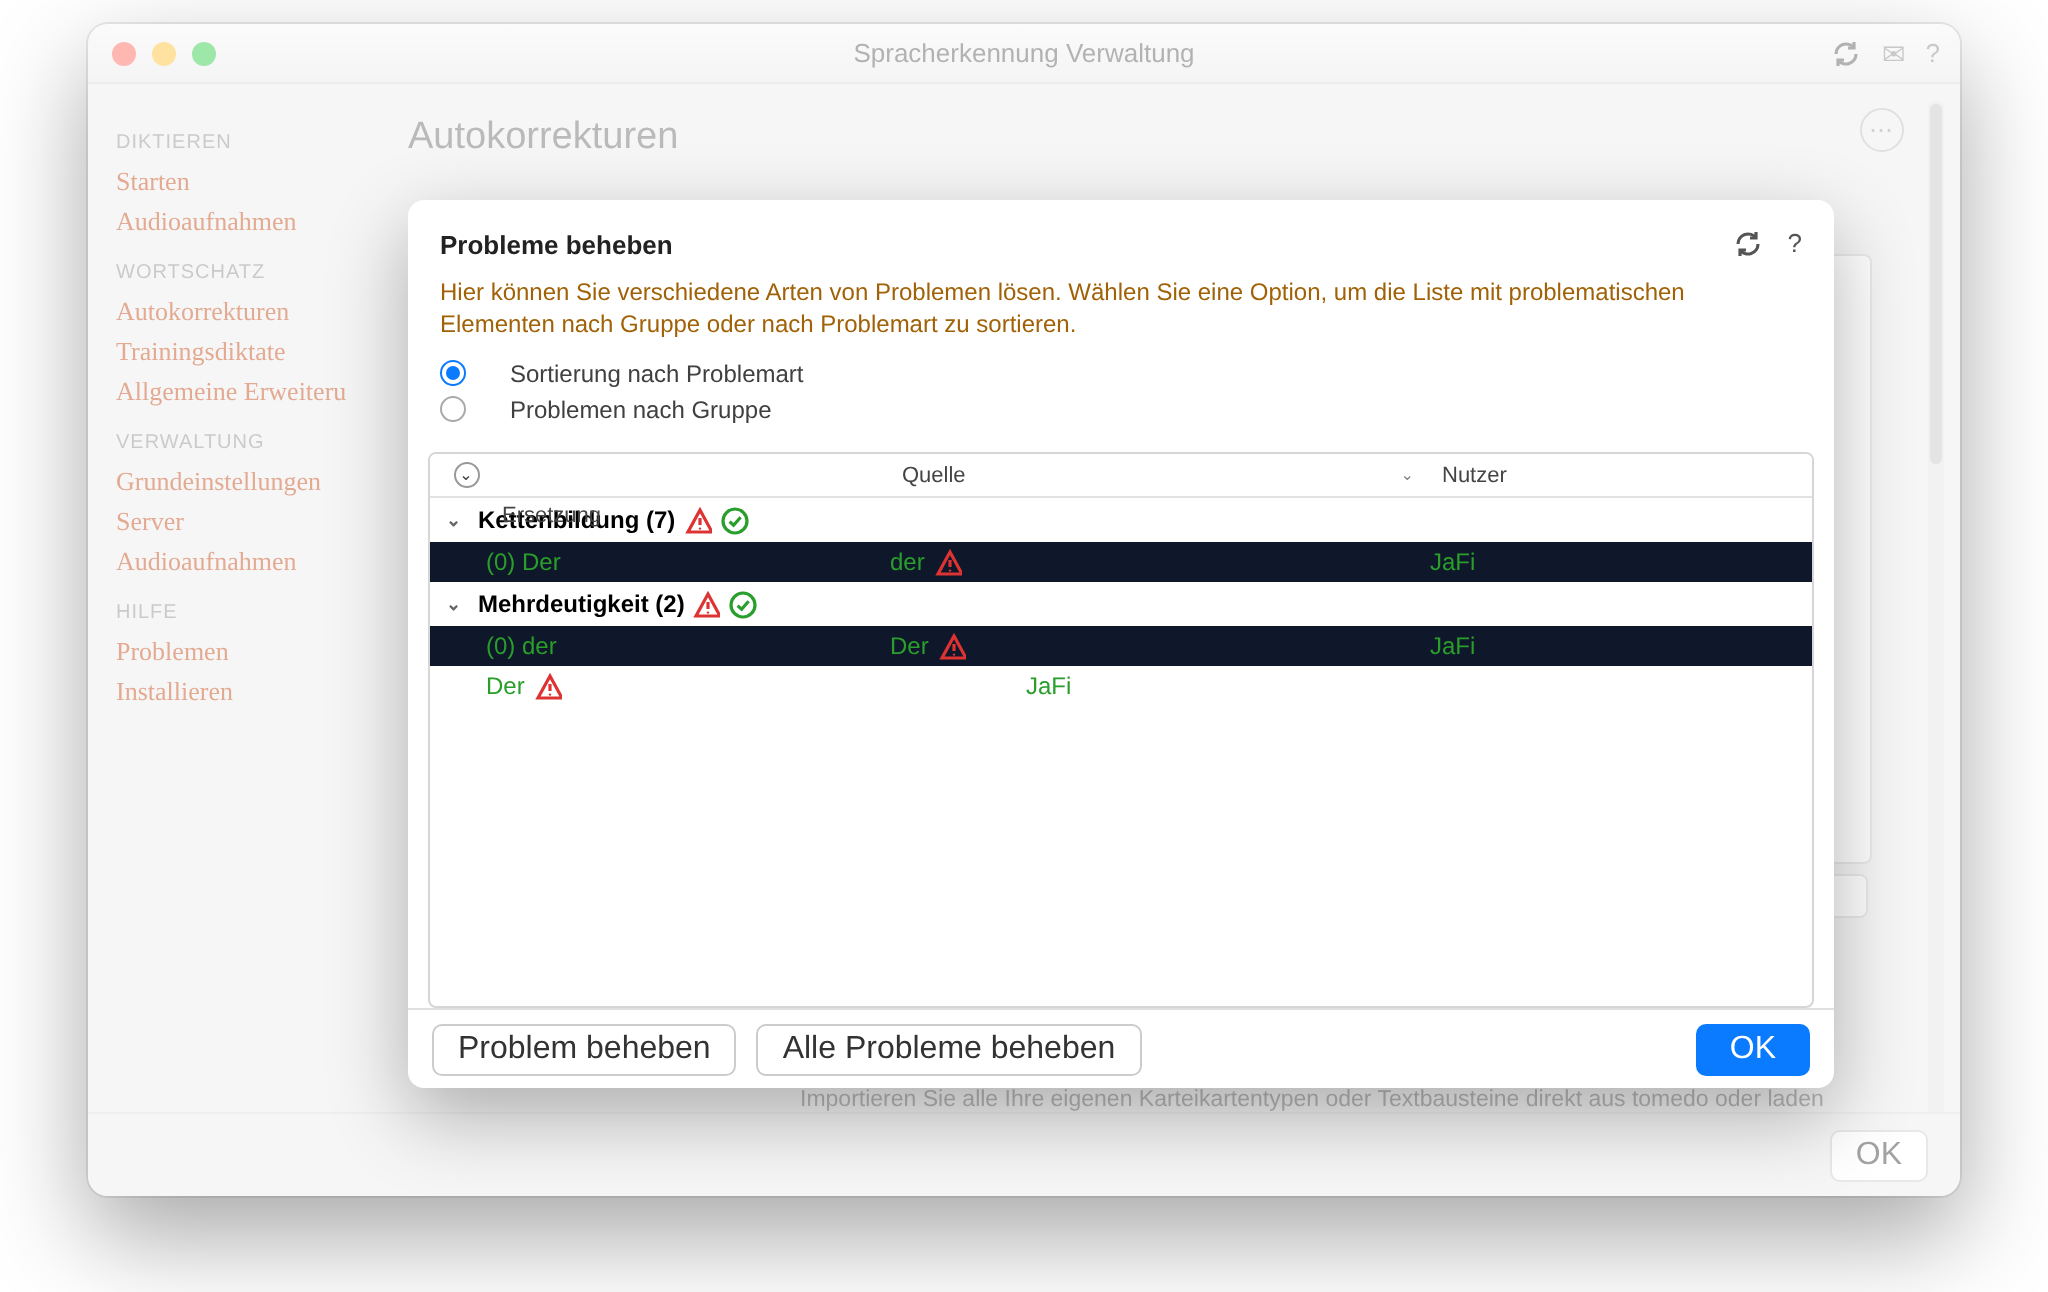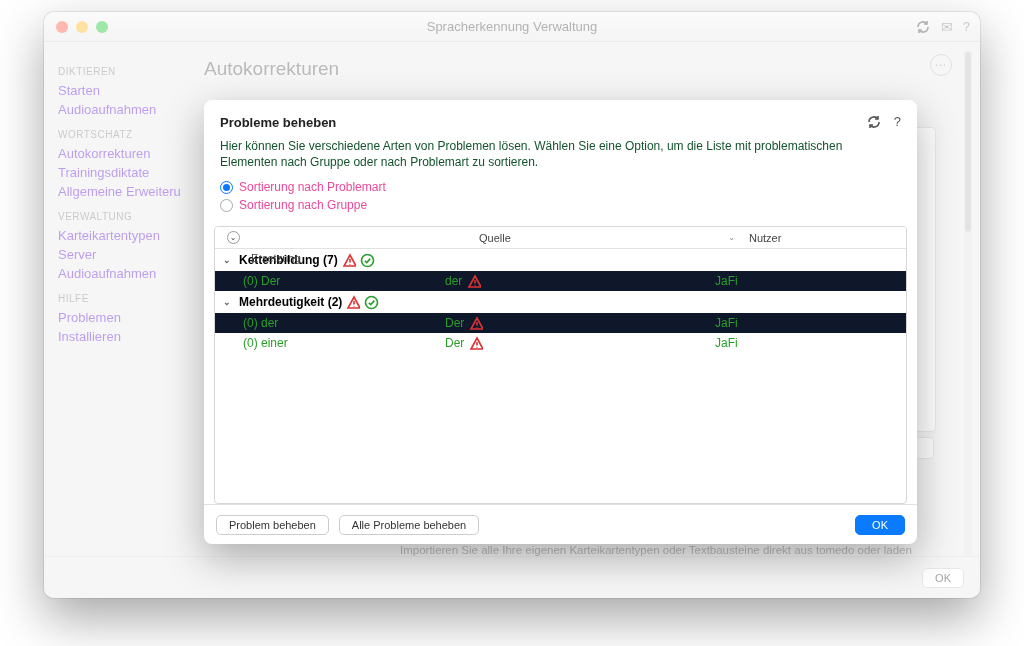--- a/index.html
+++ b/index.html
@@ -19,61 +19,61 @@
   }
   .traffic { display:flex; gap:8px; margin-left:12px; }
   .tl { width:12px; height:12px; border-radius:50%; }
   .tl.r{background:#ff5f56;} .tl.y{background:#ffbd2e;} .tl.g{background:#27c93f;}
   .title { position:absolute; left:0; right:0; text-align:center; font-size:13px; color:#555; }
   .title-icons { position:absolute; right:10px; display:flex; gap:10px; color:#888; }
 
   .app-body { display:flex; height:calc(100% - 30px); }
   .sidebar { width:150px; padding:14px 0 0 14px; font-size:13px; color:#333; }
   .side-hdr { font-size:10px; letter-spacing:.5px; color:#8a8a8a; margin:10px 0 4px; text-transform:uppercase; }
-  .side-item { padding:2px 0; color:#6d28d9; cursor:default; }
+  .side-item { padding:2px 0; color:#c2410c; cursor:default;font-family:Liberation Serif, serif; }
 
   .main { flex:1; padding:16px 22px 0 10px; position:relative; }
   .page-title { font-size:19px; color:#666; font-weight:400; margin-bottom:10px;}
   .main-dots { position:absolute; right:28px; top:12px; width:22px; height:22px; border:1.5px solid #bbb; border-radius:50%; display:flex; align-items:center; justify-content:center; letter-spacing:1px; color:#999; font-size:12px;}
   .main-scroll { position:absolute; right:8px; top:8px; bottom:40px; width:8px; background:#e3e3e3; border-radius:4px;}
   .main-scroll .thumb{ position:absolute; left:1px; right:1px; top:2px; height:180px; background:#c3c3c3; border-radius:3px;}
 
   .footer { position:absolute; left:0; right:0; bottom:0; height:42px; border-top:1px solid #dcdcdc; display:flex; align-items:center; justify-content:flex-end; padding:0 16px; gap:10px; background:#ececec;}
-  .btn { background:#fff; border:1px solid #ccc; border-radius:5px; padding:3px 12px; font-size:11px; color:#333;}
+  .btn { background:#fff; border:1px solid #ccc; border-radius:5px; padding:3px 12px; font-size:16px; color:#333;}
   .bg-box { position:absolute; border:1px solid #d0d0d0; border-radius:4px; background:#fff; }
   .bg-box.tbl { left:200px; top:85px; right:44px; height:305px; }
   .bg-box.bt1 { right:46px; top:395px; width:110px; height:22px; font-size:11px; color:#666; padding:3px 6px;}
   .bg-hint { position:absolute; left:206px; top:500px; right:60px; font-size:11.5px; color:#666; line-height:1.4;}
 
   
   .dim { position:absolute; inset:0; background:rgba(255,255,255,.55); }
 
   
   .dialog {
     position:absolute; left:160px; top:88px; width:713px; height:444px;
     background:#fff; border-radius:8px; box-shadow:0 14px 40px rgba(0,0,0,.3);
     display:flex; flex-direction:column;
   }
   .dlg-head { padding:14px 16px 6px; }
   .dlg-top { display:flex; align-items:center; }
   .dlg-title { font-size:13px; font-weight:600; color:#222; flex:1;}
   .dlg-icons { display:flex; gap:12px; color:#555; }
-  .dlg-desc { font-size:12px; color:#14532d; margin-top:8px; line-height:1.35; }
+  .dlg-desc { font-size:12px; color:#a16207; margin-top:8px; line-height:1.35; }
   .radios { margin-top:8px; }
-  .radio { display:flex; align-items:flex-end; gap:6px; font-size:12px; color:#ec4899; padding:2px 0; }
+  .radio { display:flex; align-items:flex-start; gap:22px; font-size:12px; color:#404040; padding:2px 0; }
   .rdot { width:13px; height:13px; border-radius:50%; border:1px solid #aaa; display:inline-flex; align-items:center; justify-content:center;}
   .rdot.on{ border-color:#0a7aff;}
   .rdot.on::after{ content:""; width:7px; height:7px; border-radius:50%; background:#0a7aff;}
 
   .tbl-wrap { flex:1; margin:6px 10px 0; border:1px solid #d6d6d6; border-radius:4px; overflow:hidden; display:flex; flex-direction:column;}
   .thead { display:flex; align-items:center; height:22px; background:#fff; border-bottom:1px solid #e2e2e2; font-size:11px; color:#444; position:relative;}
   .th { padding-left:6px; display:flex; align-items:center; gap:4px; }
   .th.c0{ width:30px; justify-content:center;}
   .th.c1{ width:200px;margin-top:40px;}
-  .th.c2{ width:270px;margin-left:28px;}
+  .th.c2{ width:270px;}
   .th.c3{ flex:1;}
   .sort-ind { font-size:8px; color:#888; }
 
   .tbody { flex:1; overflow:auto; font-size:12px; }
   .grp-row { display:flex; align-items:center; height:22px; background:#fff; padding-left:8px; gap:4px; font-weight:600; }
   .grp-row .chev{ width:12px; color:#666; font-size:9px;}
   .data-row { display:flex; align-items:center; height:20px; padding-left:28px; }
   .data-row.sel { background:#0f172a; }
   .cell { display:flex; align-items:center; gap:5px; }
   .cell.c1{width:202px;} .cell.c2{width:270px;} .cell.c3{flex:1;}
@@ -129,21 +129,21 @@
   <div class="app-body">
     <div class="sidebar">
       <div class="side-hdr">DIKTIEREN</div>
       <div class="side-item">Starten</div>
       <div class="side-item">Audioaufnahmen</div>
       <div class="side-hdr">WORTSCHATZ</div>
       <div class="side-item">Autokorrekturen</div>
       <div class="side-item">Trainingsdiktate</div>
       <div class="side-item">Allgemeine Erweiteru</div>
       <div class="side-hdr">VERWALTUNG</div>
-      <div class="side-item">Karteikartentypen</div>
+      <div class="side-item">Grundeinstellungen</div>
       <div class="side-item">Server</div>
       <div class="side-item">Audioaufnahmen</div>
       <div class="side-hdr">HILFE</div>
       <div class="side-item">Problemen</div>
       <div class="side-item">Installieren</div>
     </div>
 
     <div class="main">
       <div class="page-title">Autokorrekturen</div>
       <div class="main-dots">⋯</div>
@@ -177,21 +177,21 @@
         </div>
       </div>
       <div class="dlg-desc">Hier können Sie verschiedene Arten von Problemen lösen. Wählen Sie eine Option, um die Liste mit problematischen Elementen nach Gruppe oder nach Problemart zu sortieren.</div>
       <div class="radios">
         <label class="radio">
           <span class="rdot on"></span>
           <span>Sortierung nach Problemart</span>
         </label>
         <label class="radio">
           <span class="rdot"></span>
-          <span>Sortierung nach Gruppe</span>
+          <span>Problemen nach Gruppe</span>
         </label>
       </div>
     </div>
 
     <div class="tbl-wrap">
       <div class="thead">
         <div class="th c0">
             <span style="border:1.5px solid #999;border-radius:50%;width:13px;height:13px;display:inline-flex;align-items:center;justify-content:center;font-size:8px;">⌄</span>
           </div>
         <div class="th c1">
@@ -248,23 +248,20 @@
               <span class="green">Der</span>
               <svg class="ico-warn">
                 <use href="#i-warn"></use>
               </svg>
             </div>
       <div class="cell c3">
               <span class="green">JaFi</span>
             </div>
           </div>
           <div class="data-row">
-      <div class="cell c1">
-              <span class="green">(0) einer</span>
-            </div>
       <div class="cell c2">
               <span class="green">Der</span>
               <svg class="ico-warn">
                 <use href="#i-warn"></use>
               </svg>
             </div>
       <div class="cell c3">
               <span class="green">JaFi</span>
             </div>
           </div>

